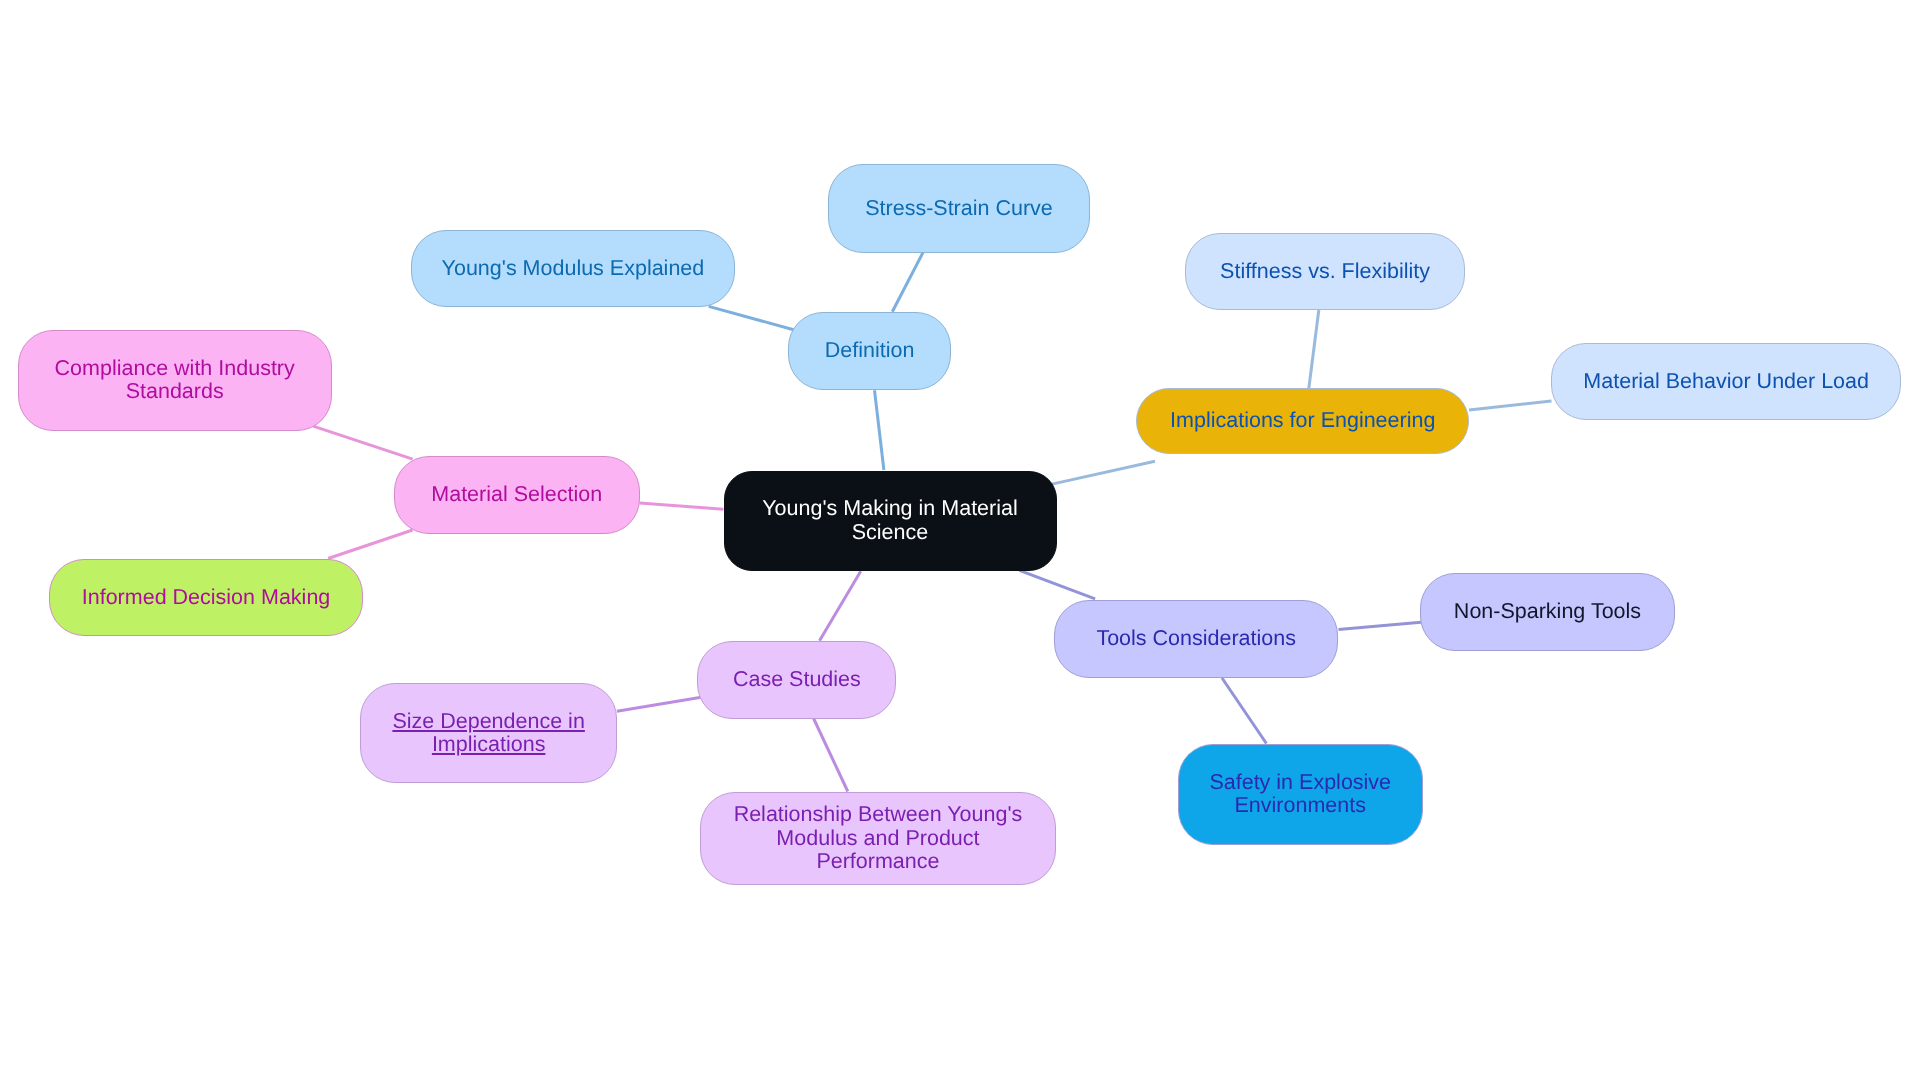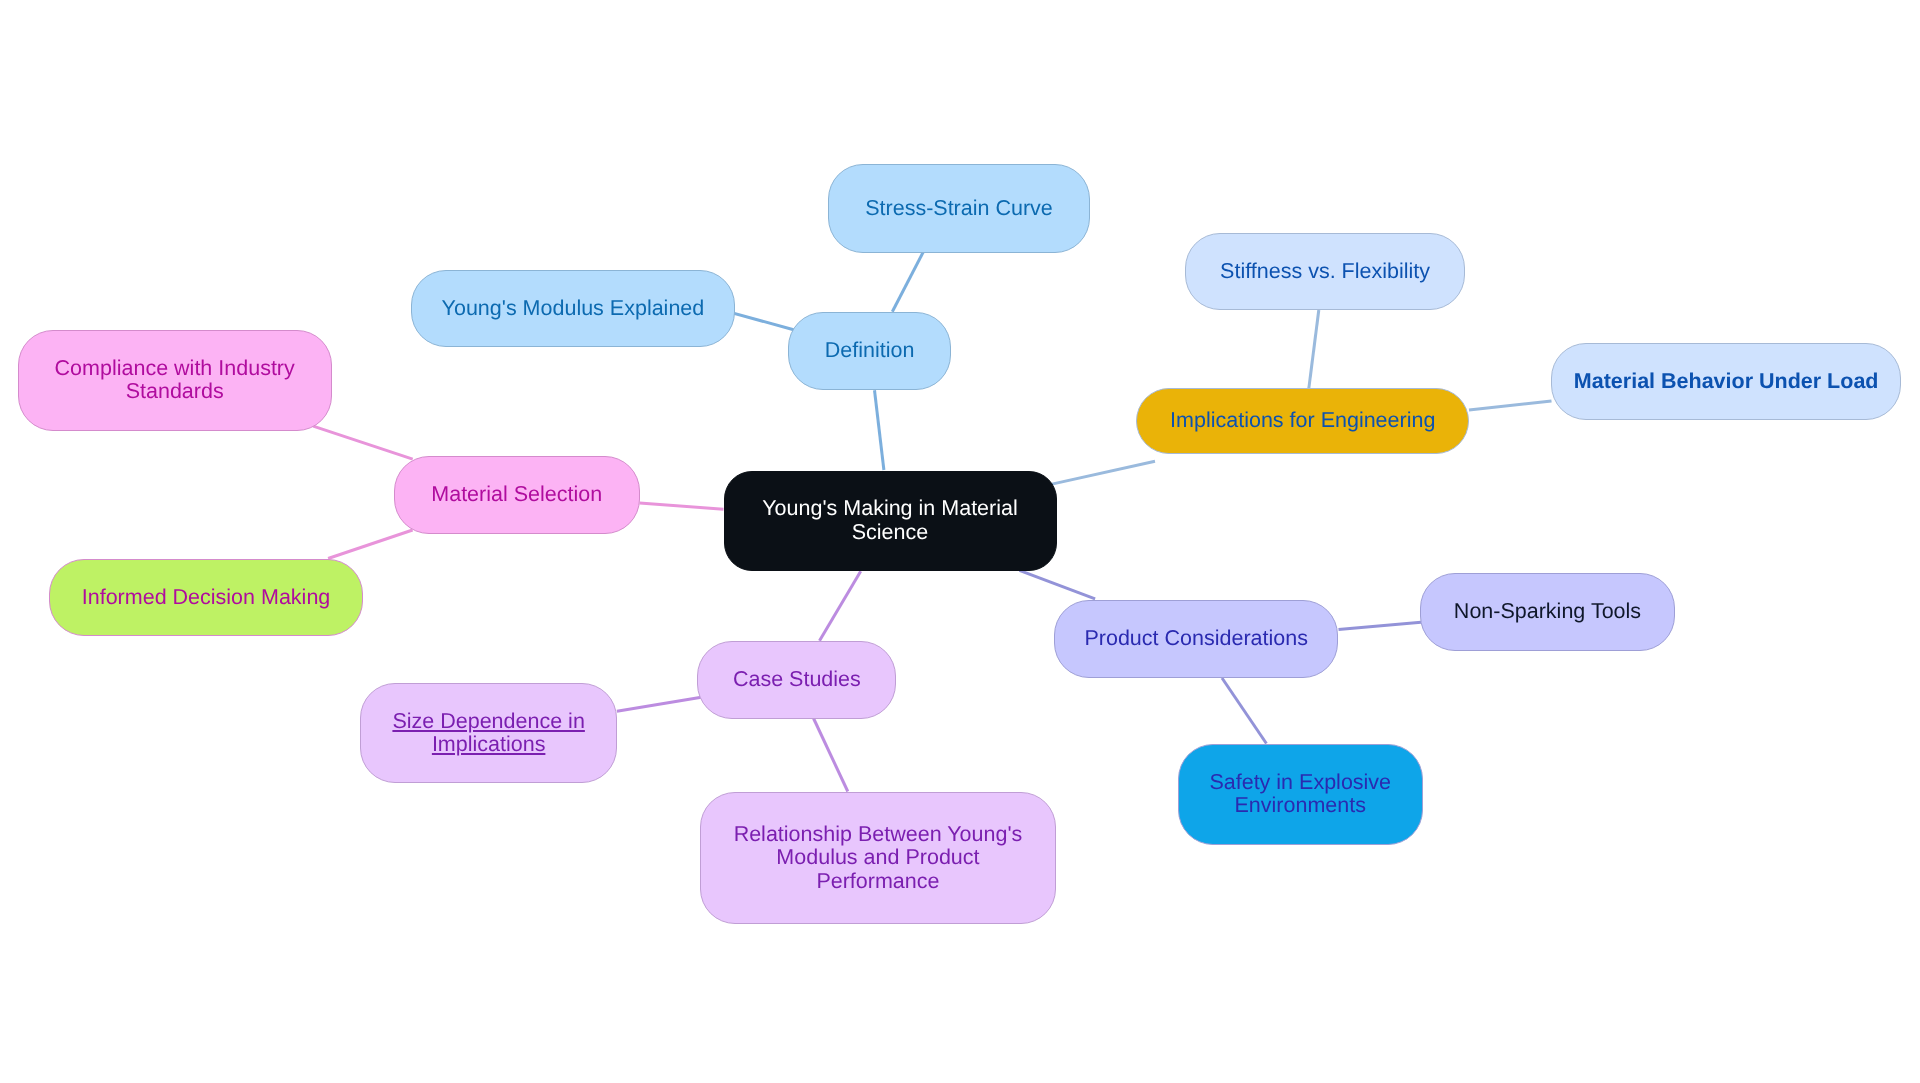--- a/index.html
+++ b/index.html
@@ -47,43 +47,43 @@
     <div class="node" style="left: 788.4px; top: 312px; width: 162.4px; height: 77.5px; border-radius: 35px; background: rgb(179, 220, 253); border-color: rgb(139, 180, 213); color: rgb(12, 106, 176);">
       <div class="node-label">
         <span class="line">Definition</span>
       </div>
     </div>
     <div class="node" style="left: 828px; top: 164.1px; width: 262px; height: 89px; border-radius: 35px; background: rgb(179, 220, 253); border-color: rgb(139, 180, 213); color: rgb(12, 106, 176);">
       <div class="node-label">
         <span class="line">Stress-Strain Curve</span>
       </div>
     </div>
-    <div class="node" style="left: 410.9px; top: 229.5px; width: 324.1px; height: 77.5px; border-radius: 35px; background: rgb(179, 220, 253); border-color: rgb(139, 180, 213); color: rgb(12, 106, 176); margin-top: 40px;">
+    <div class="node" style="left: 410.9px; top: 229.5px; width: 324.1px; height: 77.5px; border-radius: 35px; background: rgb(179, 220, 253); border-color: rgb(139, 180, 213); color: rgb(12, 106, 176);">
       <div class="node-label">
         <span class="line">Young's Modulus Explained</span>
       </div>
     </div>
     <div class="node" style="left: 1136.1px; top: 388px; width: 333.3px; height: 66px; border-radius: 35px; background: #eab308; border-color: rgb(167, 186, 214); color: rgb(12, 82, 176);">
       <div class="node-label">
         <span class="line">Implications for Engineering</span>
       </div>
     </div>
     <div class="node" style="left: 1185.4px; top: 232.9px; width: 279.3px; height: 77.5px; border-radius: 35px; background: rgb(207, 226, 254); border-color: rgb(167, 186, 214); color: rgb(12, 82, 176);">
       <div class="node-label">
         <span class="line">Stiffness vs. Flexibility</span>
       </div>
     </div>
-    <div class="node" style="left: 1551px; top: 342.9px; width: 350.3px; height: 77.5px; border-radius: 35px; background: rgb(207, 226, 254); border-color: rgb(167, 186, 214); color: rgb(12, 82, 176); font-weight: bold;">
+    <div class="node" style="left: 1551px; top: 342.9px; width: 350.3px; height: 77.5px; border-radius: 35px; background: rgb(207, 226, 254); border-color: rgb(167, 186, 214); color: rgb(12, 82, 176);">
       <div class="node-label">
         <span class="line">Material Behavior Under Load</span>
       </div>
     </div>
     <div class="node" style="left: 1053.9px; top: 600.1px; width: 284.6px; height: 77.5px; border-radius: 35px; background: rgb(198, 199, 254); border-color: rgb(158, 159, 214); color: rgb(42, 42, 176);">
       <div class="node-label">
-        <span class="line">Product Considerations</span>
+        <span class="line">Tools Considerations</span>
       </div>
     </div>
     <div class="node" style="left: 1420.2px; top: 573.3px; width: 254.6px; height: 77.5px; border-radius: 35px; background: rgb(198, 199, 254); border-color: rgb(158, 159, 214); color: #0f172a;">
       <div class="node-label">
         <span class="line">Non-Sparking Tools</span>
       </div>
     </div>
     <div class="node" style="left: 1177.5px; top: 744px; width: 245.5px; height: 100.9px; border-radius: 35px; background: #0ea5e9; border-color: rgb(158, 159, 214); color: rgb(42, 42, 176);">
       <div class="node-label">
         <span class="line">Safety in Explosive</span>
@@ -94,21 +94,21 @@
       <div class="node-label">
         <span class="line">Case Studies</span>
       </div>
     </div>
     <div class="node" style="left: 360.4px; top: 682.5px; width: 256.5px; height: 100.9px; border-radius: 35px; background: rgb(232, 198, 253); border-color: rgb(192, 158, 213); color: rgb(123, 31, 176); text-decoration: underline;">
       <div class="node-label">
         <span class="line">Size Dependence in</span>
         <span class="line">Implications</span>
       </div>
     </div>
-    <div class="node" style="left: 699.8px; top: 792px; width: 356.3px; height: 132px; border-radius: 35px; background: rgb(232, 198, 253); border-color: rgb(192, 158, 213); color: rgb(123, 31, 176);">
+    <div class="node" style="left: 699.8px; top: 792px; width: 356.3px; height: 93px; border-radius: 35px; background: rgb(232, 198, 253); border-color: rgb(192, 158, 213); color: rgb(123, 31, 176);">
       <div class="node-label">
         <span class="line">Relationship Between Young's</span>
         <span class="line">Modulus and Product</span>
         <span class="line">Performance</span>
       </div>
     </div>
     <div class="node" style="left: 393.9px; top: 456.1px; width: 245.7px; height: 77.5px; border-radius: 35px; background: rgb(252, 179, 244); border-color: rgb(212, 139, 204); color: rgb(176, 12, 158);">
       <div class="node-label">
         <span class="line">Material Selection</span>
       </div>

